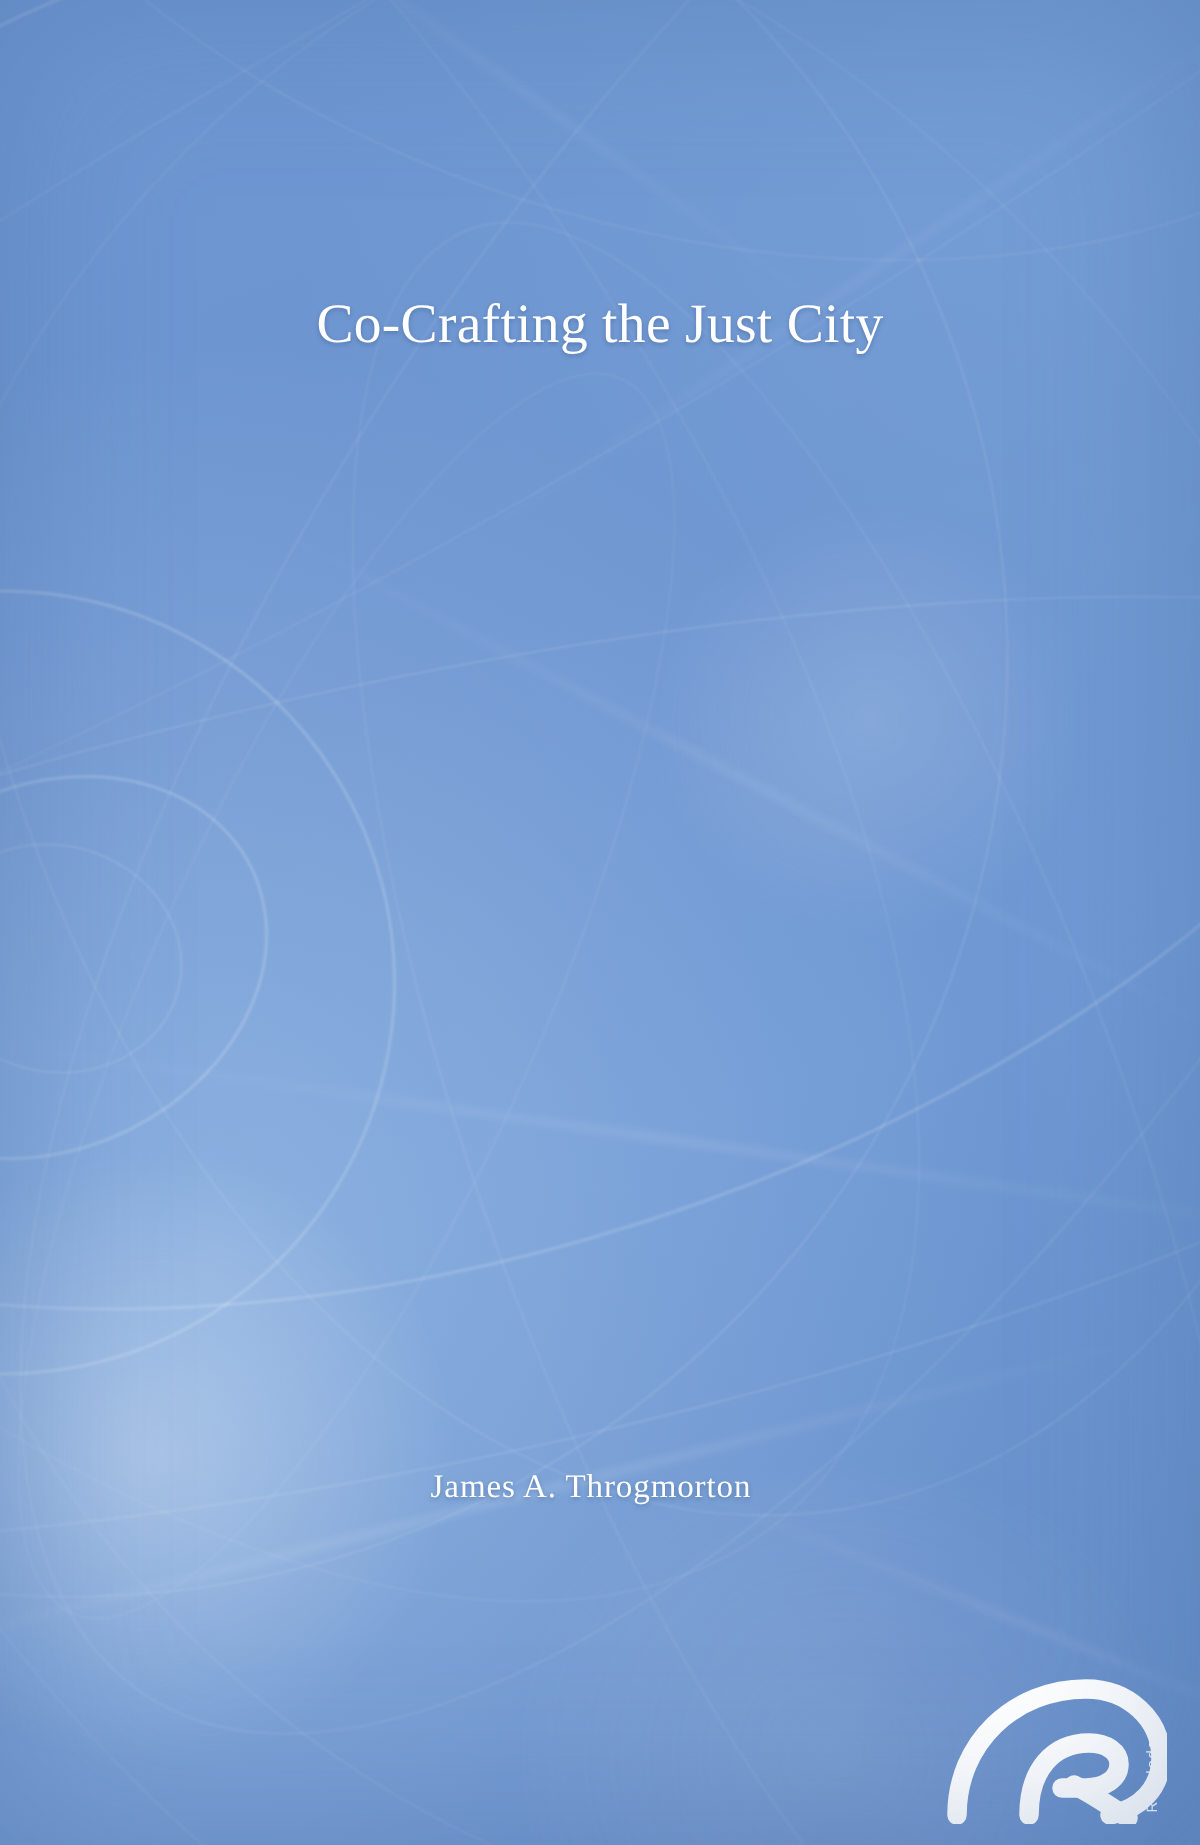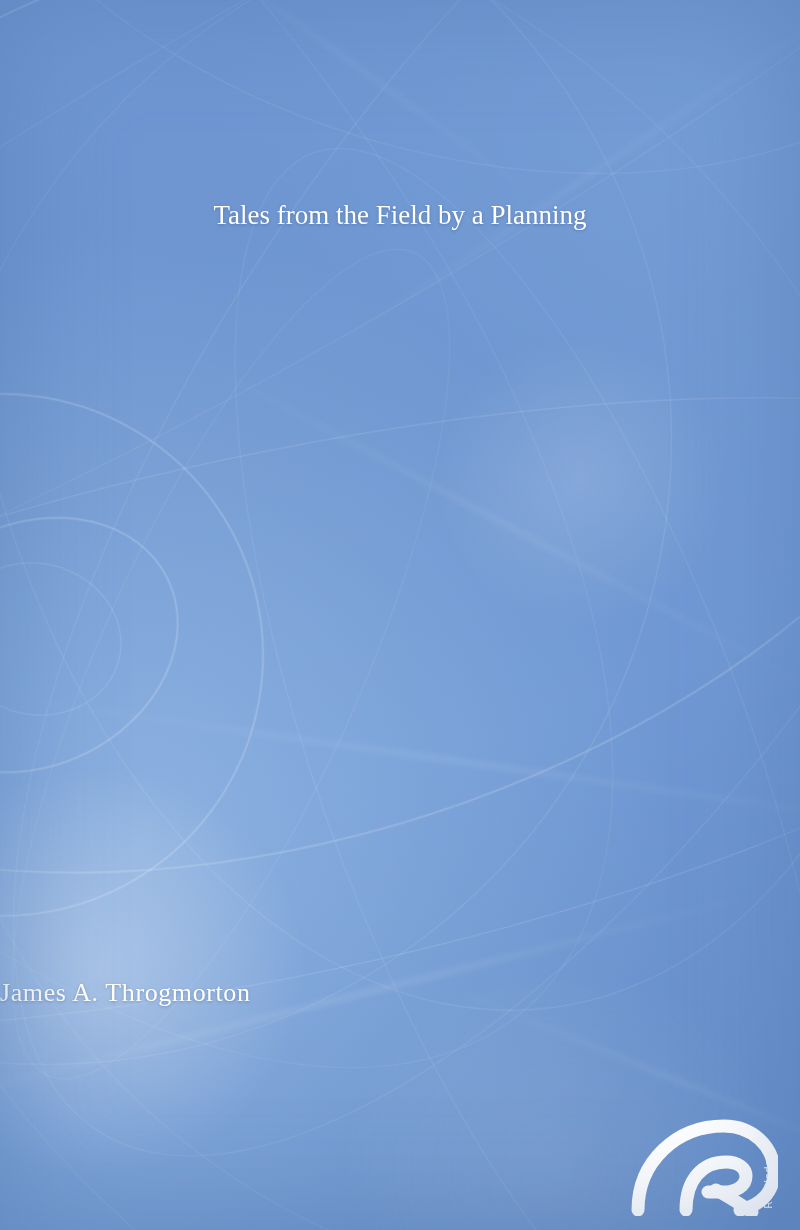--- a/index.html
+++ b/index.html
@@ -106,22 +106,23 @@
     line-height: 1.42;
     margin: 0 auto;
     max-width: 590px;
     font-weight: normal;
   }
   .author {
     position: absolute;
     left: 0;
     right: 12px;
     top: 978px;
+    text-align: center;
     color: #ffffff;
-    font-size: 26px;
+    font-size: 22px;
     letter-spacing: 0.6px;
     text-shadow: 0 1px 3px rgba(40,70,115,0.35);
   }
   .publisher {
     position: absolute;
     right: 22px;
     bottom: 14px;
     width: 150px;
     height: 110px;
   }
@@ -175,22 +176,22 @@
     <div class="st s4"></div>
     <div class="st s5"></div>
     <div class="st s6"></div>
     <div class="glow g1"></div>
     <div class="glow g2"></div>
     <div class="glow g3"></div>
   </div>
 
   <div class="text-layer">
     <div class="title-block">
+      <h1 class="title">Co-Crafting the Just City</h1>
       <div class="subtitle">
-        <div>Tales from the Field by a Planning</div>
       </div>
     </div>
 
     <div class="author">James A. Throgmorton</div>
 
     <div class="publisher">
       <svg width="150" height="110" viewBox="0 0 150 110" aria-hidden="true">
         <g>
           <path d="M10 104 C10 56, 48 20, 96 20 C124 20, 146 40, 146 66 C146 86, 132 100, 112 104" fill="none" stroke="#ffffff" stroke-width="13" stroke-linecap="round"></path>
           <path d="M58 104 C58 74, 74 56, 98 56 C110 56, 118 62, 118 70 C118 80, 108 86, 96 86 L80 86" fill="none" stroke="#ffffff" stroke-width="13" stroke-linecap="round"></path>

